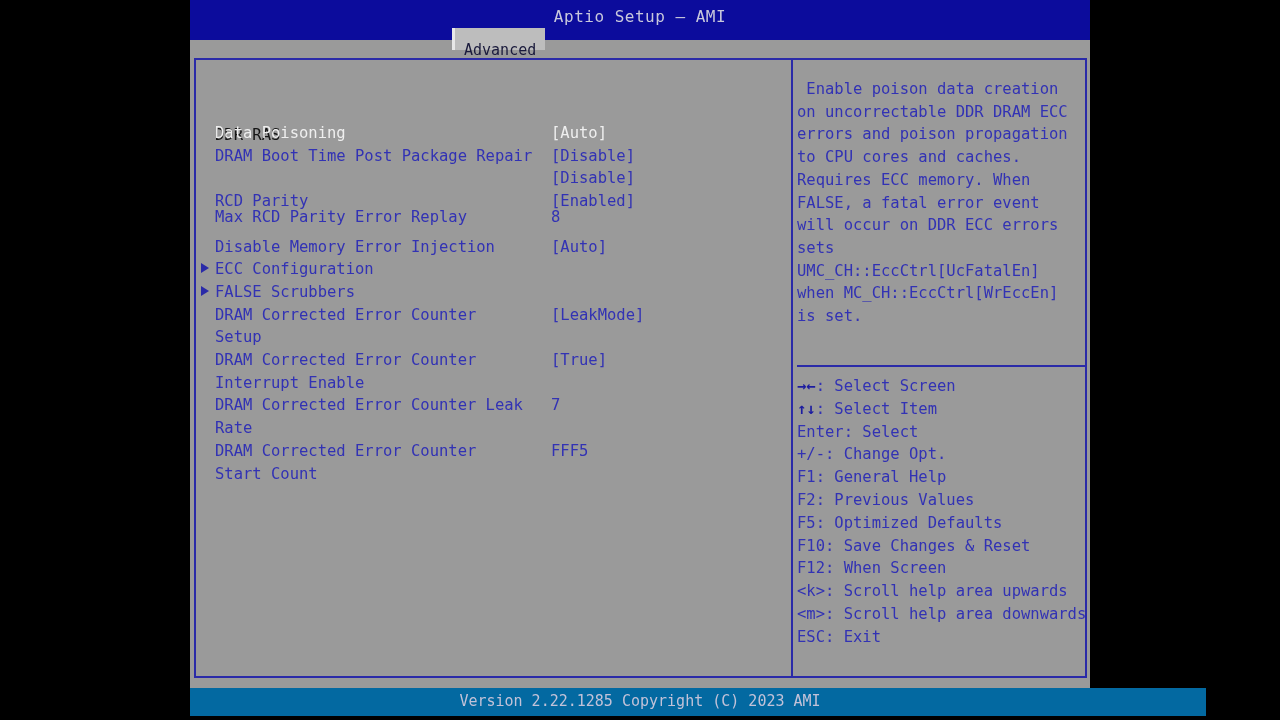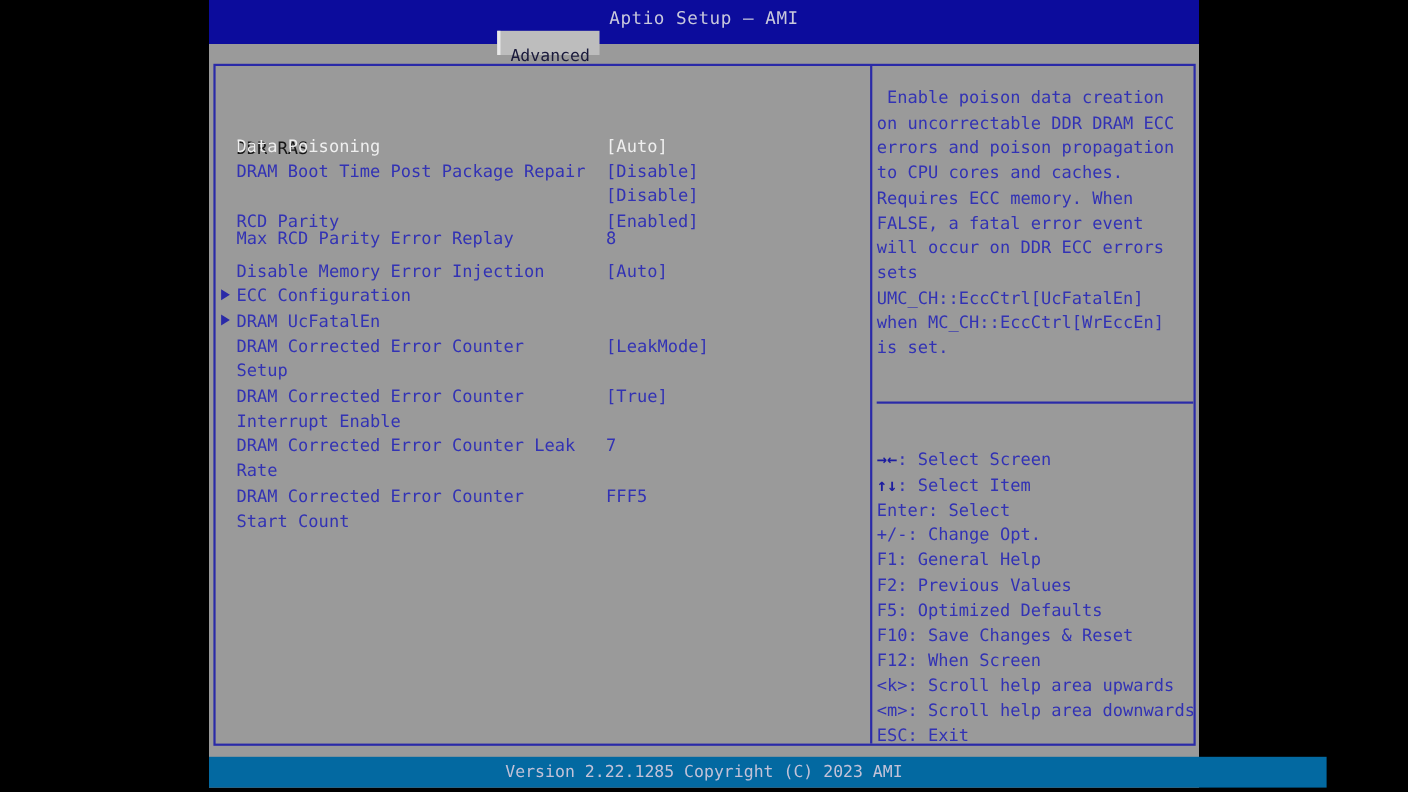--- a/index.html
+++ b/index.html
@@ -178,21 +178,20 @@
     height: 2px;
     background: #2a2aa8;
   }
   .key-line {
     position: absolute;
     left: 4px;
     color: #3232b4;
     font-size: 15.5px;
     white-space: pre;
     line-height: 22.7px;
-    margin-top: 32px;
   }
   .key-line .glyph {
     color: #1c1ca0;
     font-weight: bold;
   }
 
   
   #footer {
     position: absolute;
     left: 0;
@@ -251,21 +250,21 @@
             <div class="menu-row" style="top: 175.5px;">
               <span class="menu-label">Disable Memory Error Injection</span>
               <span class="menu-value">[Auto]</span>
             </div>
             <div class="menu-row" style="top: 198.2px;">
               <span class="menu-arrow"></span>
               <span class="menu-label">ECC Configuration</span>
             </div>
             <div class="menu-row" style="top: 220.9px;">
               <span class="menu-arrow"></span>
-              <span class="menu-label">DRAM UcFatalEn</span>
+              <span class="menu-label">FALSE Scrubbers</span>
             </div>
             <div class="menu-row" style="top: 243.6px;">
               <span class="menu-label">DRAM Corrected Error Counter</span>
               <span class="menu-value">[LeakMode]</span>
             </div>
             <div class="menu-row" style="top: 266.3px;">
               <span class="menu-cont">Setup</span>
             </div>
             <div class="menu-row" style="top: 289px;">
               <span class="menu-label">DRAM Corrected Error Counter</span>

